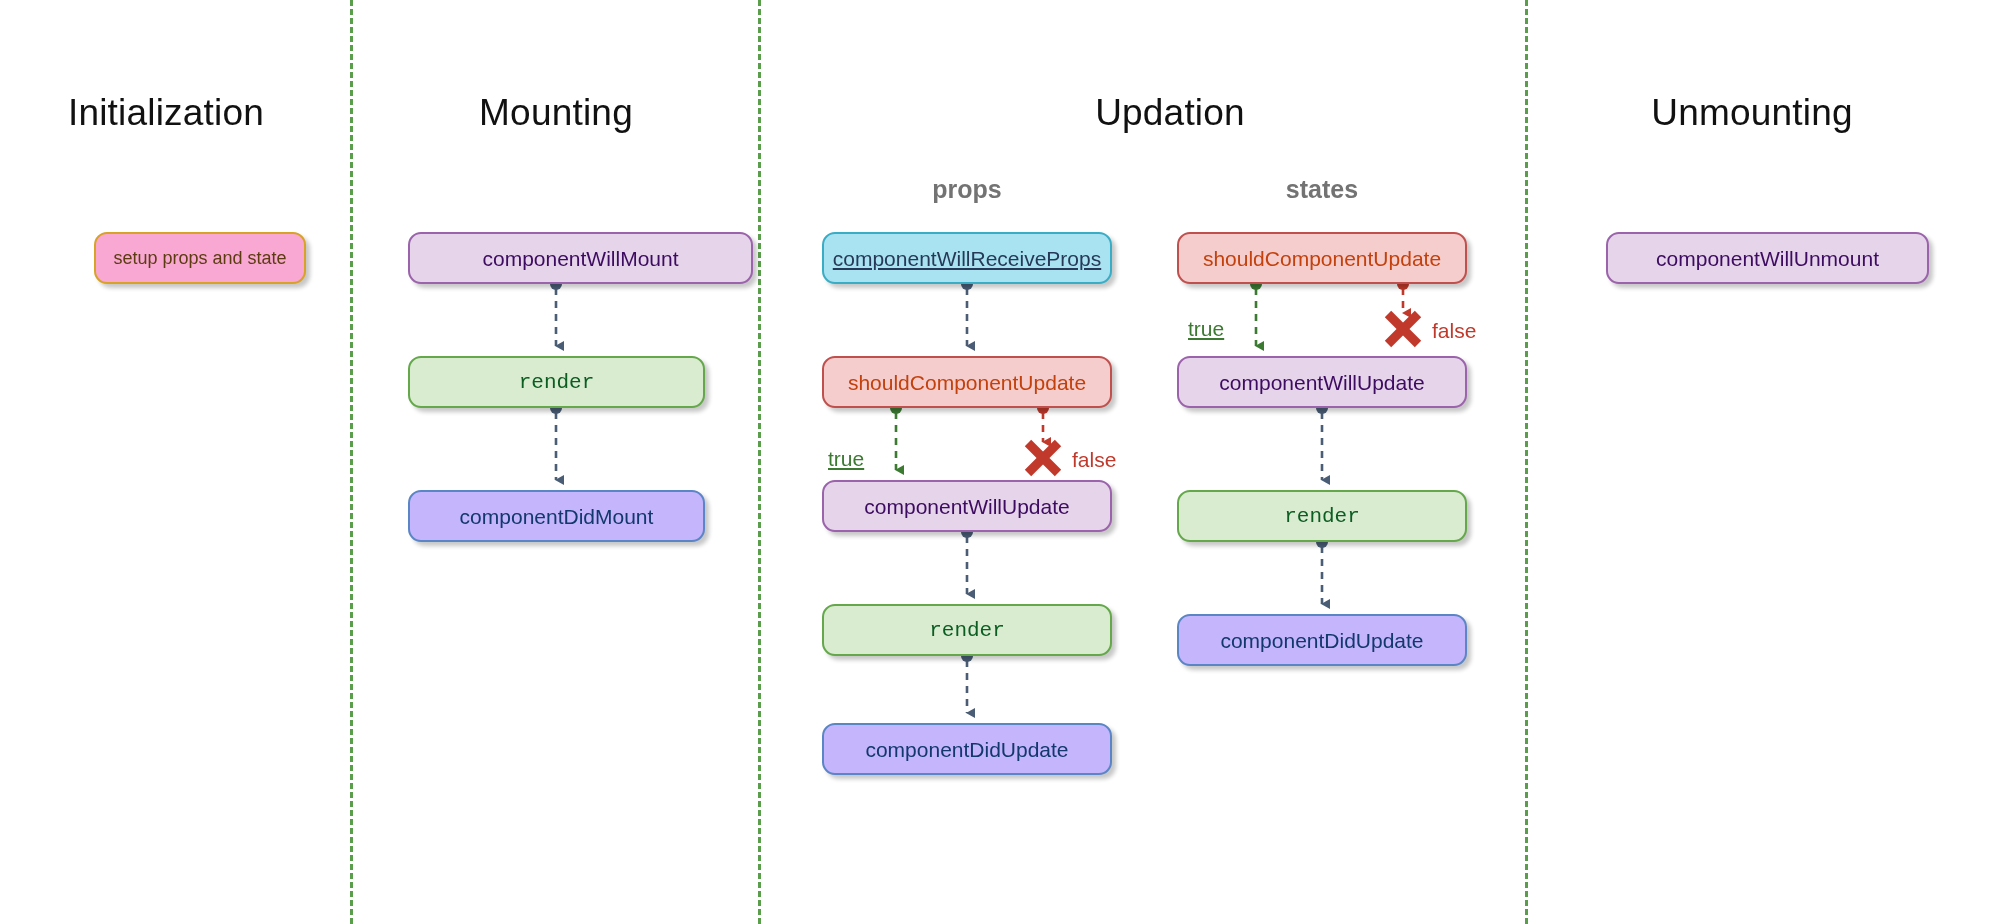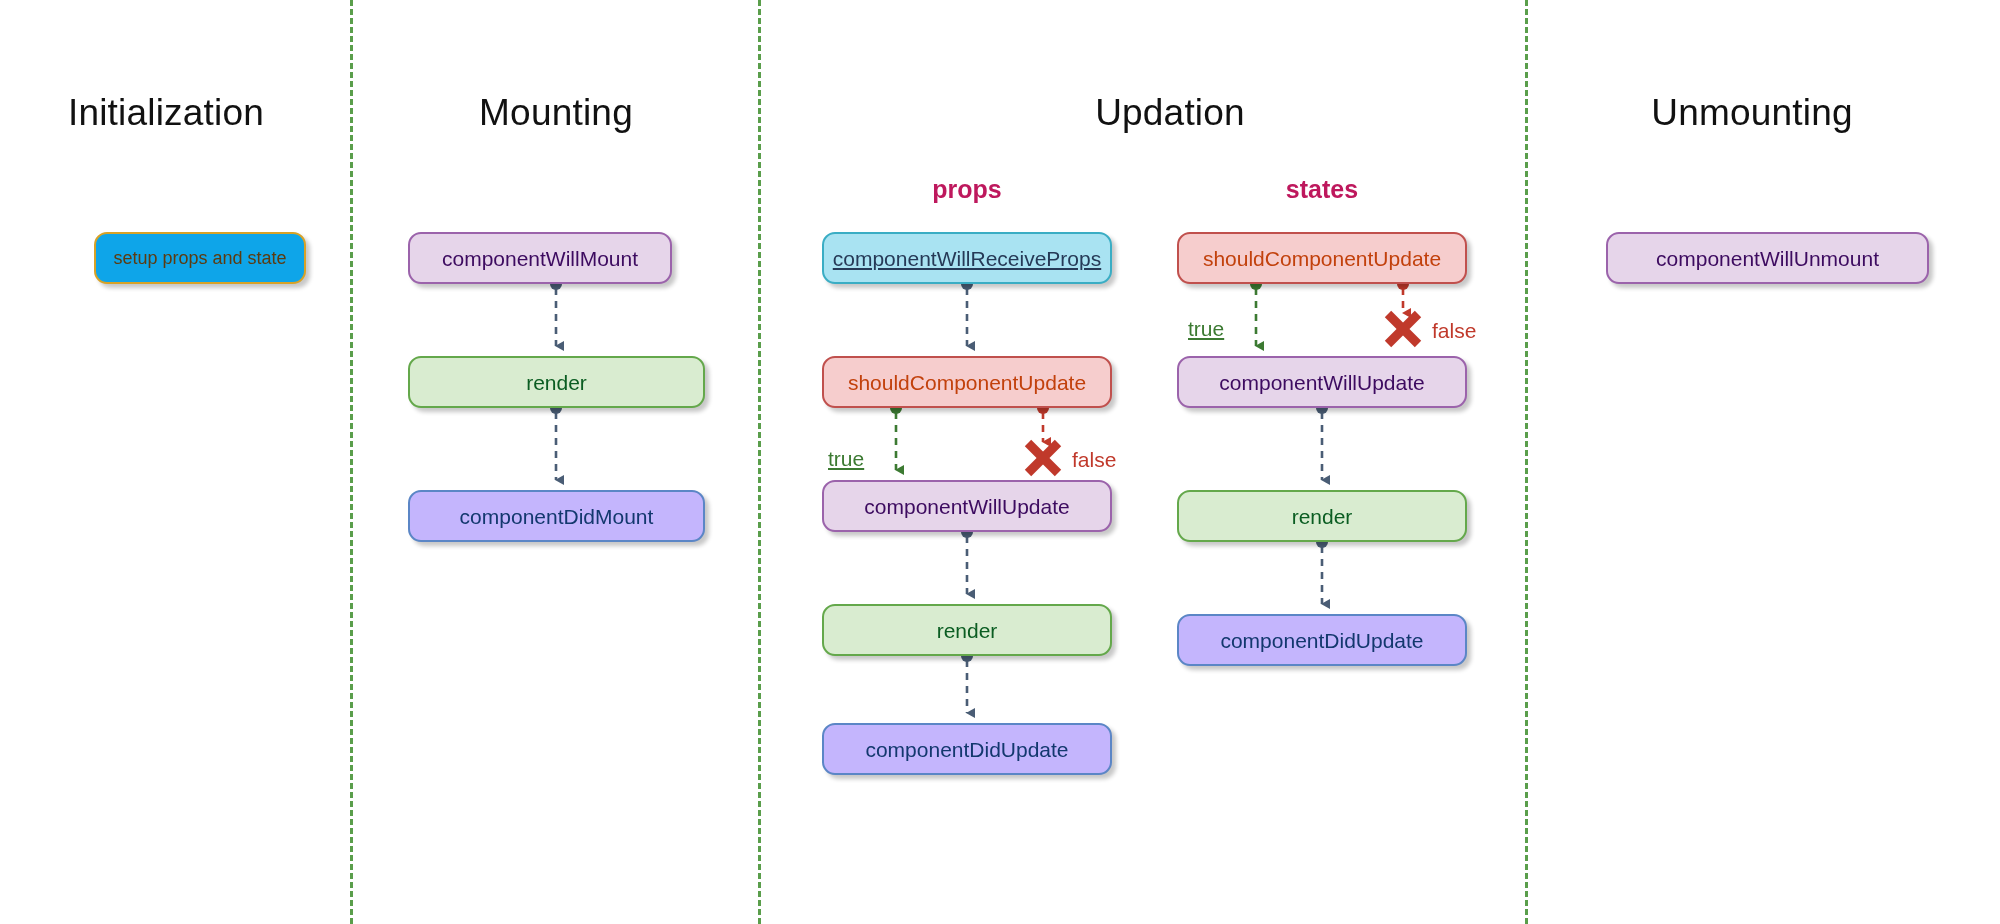--- a/index.html
+++ b/index.html
@@ -37,44 +37,44 @@
     font-weight: 400;
     color: #111111;
     letter-spacing: 0.2px;
     white-space: nowrap;
   }
   .sub-title {
     position: absolute;
     text-align: center;
     font-size: 25px;
     font-weight: 700;
-    color: #be185d;
+    color: #737373;
     white-space: nowrap;
   }
 
   
   .node {
     position: absolute;
     box-sizing: border-box;
     height: 52px;
     border-radius: 13px;
     border-style: solid;
     border-width: 2px;
     display: flex;
     align-items: center;
     justify-content: center;
     font-size: 21px;
     line-height: 1;
     box-shadow: 4px 4px 4px rgba(0,0,0,0.22);
     white-space: nowrap;
   }
   .node.purple { background:#e6d5ea; border-color:#9b63ab; color:#3d0b60; }
-  .node.green  { background:#d9ecd0; border-color:#64a84b; color:#0b5d22; }
+  .node.green  { background:#d9ecd0; border-color:#64a84b; color:#0b5d22;font-family:Liberation Mono, monospace; }
   .node.blue   { background:#c4b5fd; border-color:#5b86c6; color:#13386e; }
-  .node.orange { background:#0ea5e9; border-color:#d8a227; color:#5c3b10; }
+  .node.orange { background:#f9a8d4; border-color:#d8a227; color:#5c3b10; }
   .node.cyan   { background:#a9e3f2; border-color:#3aadc4; color:#263a57;text-decoration:underline; }
   .node.red    { background:#f6cdcd; border-color:#c0504d; color:#c2410c; }
   .node.orange { font-size: 18px; }
 
   
   #wires {
     position: absolute;
     left: 0; top: 0;
     width: 2000px; height: 924px;
     pointer-events: none;
@@ -175,21 +175,21 @@
         </g>
         <g>
           <circle cx="1322" cy="542" r="6" fill="#4a5d75"></circle>
           <line x1="1322" y1="546" x2="1322" y2="604" stroke="#4a5d75" stroke-width="2.6" stroke-dasharray="7 6" marker-end="url(#arrow-flow)"></line>
         </g>
       </g>
   </svg>
 
   <div id="nodes">
       <div class="node orange" style="left: 94px; top: 232px; width: 212px;">setup props and state</div>
-      <div class="node purple" style="left: 408px; top: 232px; width: 264px;">componentWillMount</div>
+      <div class="node purple" style="left: 408px; top: 232px; width: 345px;">componentWillMount</div>
       <div class="node green" style="left: 408px; top: 356px; width: 297px;">render</div>
       <div class="node blue" style="left: 408px; top: 490px; width: 297px;">componentDidMount</div>
       <div class="node cyan" style="left: 822px; top: 232px; width: 290px;">componentWillReceiveProps</div>
       <div class="node red" style="left: 822px; top: 356px; width: 290px;">shouldComponentUpdate</div>
       <div class="node purple" style="left: 822px; top: 480px; width: 290px;">componentWillUpdate</div>
       <div class="node green" style="left: 822px; top: 604px; width: 290px;">render</div>
       <div class="node blue" style="left: 822px; top: 723px; width: 290px;">componentDidUpdate</div>
       <div class="node red" style="left: 1177px; top: 232px; width: 290px;">shouldComponentUpdate</div>
       <div class="node purple" style="left: 1177px; top: 356px; width: 290px;">componentWillUpdate</div>
       <div class="node green" style="left: 1177px; top: 490px; width: 290px;">render</div>

